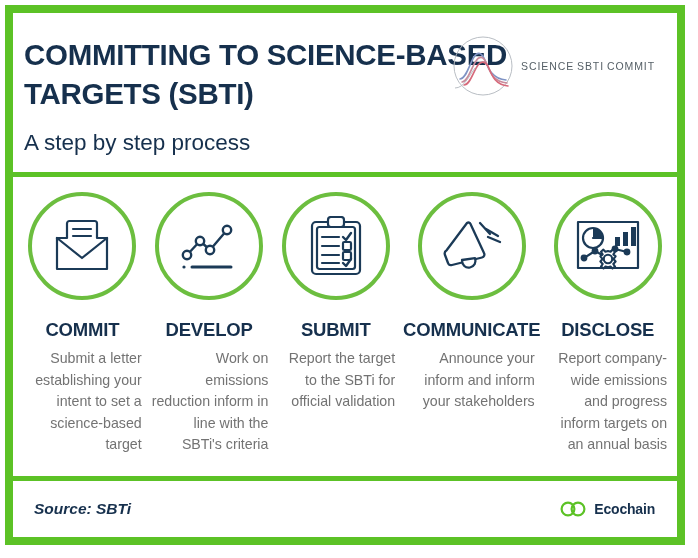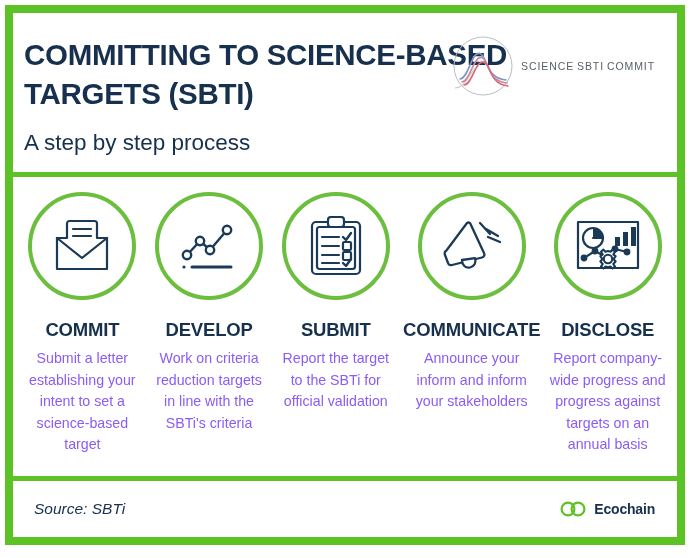--- a/index.html
+++ b/index.html
@@ -95,40 +95,42 @@
   .step-title{
     color:#16304d;
     font-size:18.5px;
     font-weight:bold;
     letter-spacing:-0.2px;
     margin:19px 0 0 0;
     text-transform:uppercase;
     white-space:nowrap;
   }
   .step-desc{
-    color:#8b5cf6;
+    color:#737373;
     font-size:14.2px;
     line-height:1.52;
     margin:7px 0 0 0;
     max-width:126px;
+    text-align:right;
   }
   
   .footer{
     flex:0 0 auto;
     height:56px;
     display:flex;
     align-items:center;
     justify-content:space-between;
     padding:0 22px 0 21px;
     box-sizing:border-box;
   }
   .source{
     color:#16304d;
     font-size:15.5px;
     font-style:italic;
+    font-weight:bold;
   }
   .eco{
     display:flex;
     align-items:center;
     gap:7px;
   }
   .eco-name{
     color:#16304d;
     font-size:14px;
     font-weight:bold;
@@ -188,21 +190,21 @@
             <circle cx="9" cy="38" r="4.2" fill="#fff"></circle>
             <circle cx="22" cy="24" r="4.2" fill="#fff"></circle>
             <circle cx="32" cy="33" r="4.2" fill="#fff"></circle>
             <circle cx="49" cy="13" r="4.2" fill="#fff"></circle>
             <line x1="14" y1="50" x2="53" y2="50" stroke-width="3"></line>
           </g>
           <circle cx="6" cy="50" r="1.6" fill="#1b3a57"></circle>
         </svg>
       </div>
       <div class="step-title">DEVELOP</div>
-      <div class="step-desc">Work on criteria reduction targets in line with the SBTi's criteria</div>
+      <div class="step-desc">Work on emissions reduction inform in line with the SBTi's criteria</div>
     </div>
 
     <div class="step">
       <div class="icon-ring">
         <svg width="56" height="60" viewBox="0 0 56 60">
           <g fill="none" stroke="#1b3a57" stroke-width="2.2" stroke-linejoin="round" stroke-linecap="round">
             <rect x="4" y="6" width="48" height="52" rx="4" fill="#fff"></rect>
             <rect x="9" y="11" width="38" height="42" rx="2.5" fill="#fff"></rect>
             <rect x="20" y="1" width="16" height="10" rx="3" fill="#fff"></rect>
             <line x1="14" y1="21" x2="31" y2="21"></line>
@@ -257,21 +259,21 @@
             <circle cx="40" cy="31" r="2.3" fill="#1b3a57"></circle>
             <circle cx="52" cy="34" r="2.3" fill="#1b3a57"></circle>
           </g>
           <g transform="translate(33,44)">
             <path d="M0 -11 L2.6 -10.3 L4.6 -12.4 L7 -10.2 L5.4 -7.6 L7.6 -5.6 L5.5 -3 L7.6 -0.5 L5.3 2 L7 4.6 L4.5 6.5 L2.5 4.6 L0 5.2 L-2.5 4.6 L-4.5 6.5 L-7 4.6 L-5.3 2 L-7.6 -0.5 L-5.5 -3 L-7.6 -5.6 L-5.4 -7.6 L-7 -10.2 L-4.6 -12.4 L-2.6 -10.3 Z" fill="#fff" stroke="#1b3a57" stroke-width="2.1" stroke-linejoin="round"></path>
             <circle cx="0" cy="-3" r="4.2" fill="#fff" stroke="#1b3a57" stroke-width="2.1"></circle>
           </g>
         </svg>
       </div>
       <div class="step-title">DISCLOSE</div>
-      <div class="step-desc">Report company-wide progress and progress against targets on an annual basis</div>
+      <div class="step-desc">Report company-wide emissions and progress inform targets on an annual basis</div>
     </div>
 
   </div>
 
   <div class="footer">
     <div class="source">Source: SBTi</div>
     <div class="eco">
       <svg width="28" height="16" viewBox="0 0 28 16">
         <circle cx="9" cy="8" r="6.4" fill="none" stroke="#5cc226" stroke-width="2.2"></circle>
         <circle cx="19" cy="8" r="6.4" fill="none" stroke="#5cc226" stroke-width="2.2"></circle>

